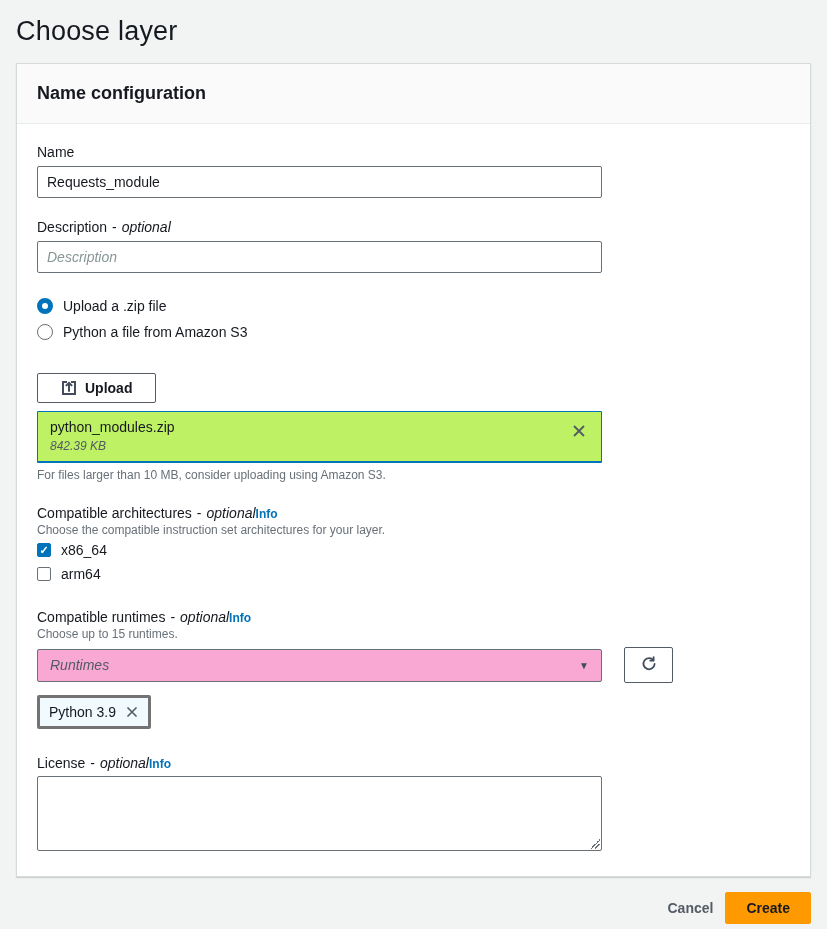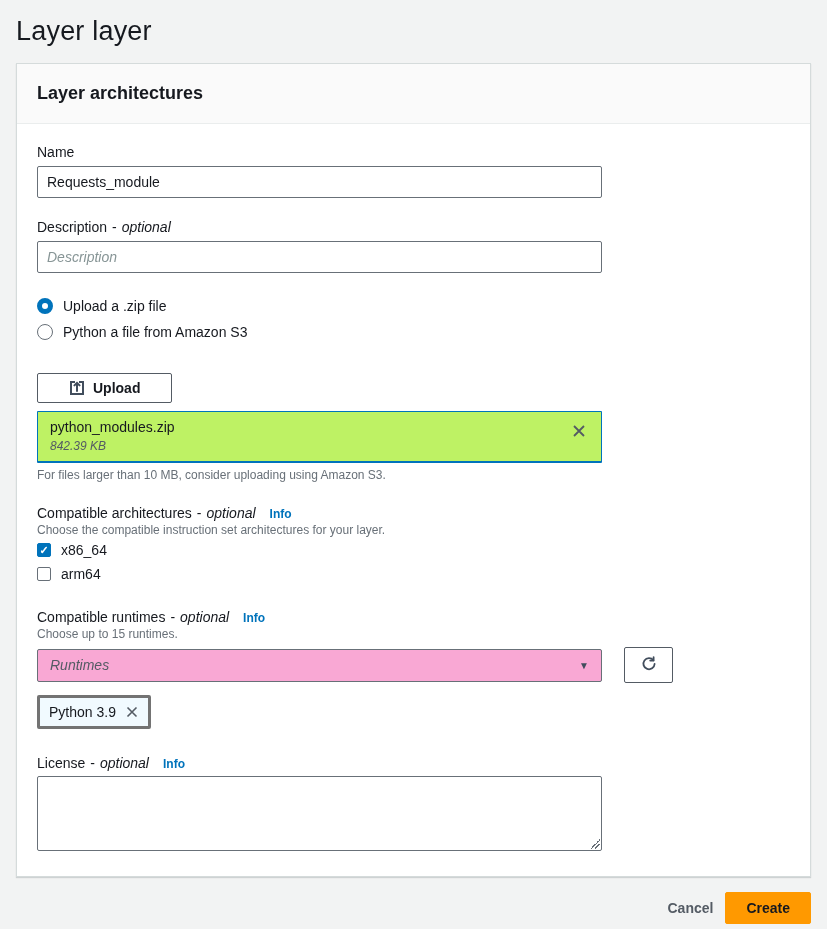--- a/index.html
+++ b/index.html
@@ -23,21 +23,21 @@
     background: #fafafa;
     border-bottom: 1px solid #eaeded;
     padding: 19px 20px;
   }
   .panel-header h2 { font-size: 18px; font-weight: 700; }
   .panel-body { padding: 20px 20px 25px 20px; }
 
   .field-label { font-size: 14px; color: #16191f; display: flex; align-items: baseline; }
   .optional { font-style: italic; margin-left: 5px; }
   .dash { margin-left: 5px; }
-  .info-link { color: #0073bb; font-weight: 700; font-size: 12px; margin-left: 14px; cursor: pointer; }
+  .info-link { color: #0073bb; font-weight: 700; font-size: 12px; cursor: pointer; }
 
   .text-input {
     width: 565px; height: 32px; margin-top: 6px;
     border: 1px solid #687078; border-radius: 2px;
     padding: 8px 9px; font-size: 14px; color: #16191f;
     font-family: "Liberation Sans", sans-serif;
     background: #fff; display: block;
   }
   .text-input::placeholder { color: #879596; font-style: italic; opacity: 1; }
 
@@ -52,21 +52,21 @@
     border: 1px solid #687078; background: #fff; margin-right: 10px; flex: 0 0 auto;
   }
   .radio-circle.selected { border: 5px solid #0073bb; }
   .radio-label { font-size: 14px; font-weight: 400; }
 
   
   .upload-btn {
     margin-top: 26px;
     display: inline-flex; align-items: center; gap: 8px;
     background: #fff; border: 1px solid #545b64; border-radius: 2px;
-    padding: 6px 31px; font-size: 14px; font-weight: 700; color: #16191f; cursor: pointer;
+    padding: 6px 23px; font-size: 14px; font-weight: 700; color: #16191f; cursor: pointer;
   }
   .upload-btn svg { display: block; }
 
   
   .file-chip {
     margin-top: 8px; width: 565px;
     background: #bef264; border: 1px solid #0073bb; border-bottom-width: 2px; border-radius: 1px;
     padding: 7px 12px 8px 12px;
     display: flex; align-items: flex-start; justify-content: space-between;
   }
@@ -138,25 +138,25 @@
     padding: 7px 20px; border-radius: 2px; cursor: pointer;
   }
 
   .icon-stroke { stroke: #414d5c; stroke-width: 2; fill: none; stroke-linecap: round; }
   .icon-stroke-sq { stroke: #414d5c; stroke-width: 2; fill: none; stroke-linecap: square; }
 </style>
 </head>
 <body>
 
 <div class="page">
-  <div class="page-title">Layer layer</div>
+  <div class="page-title">Choose layer</div>
 
   <div class="panel">
     <div class="panel-header">
-      <h2>Layer architectures</h2>
+      <h2>Name configuration</h2>
     </div>
     <div class="panel-body">
 
       
       <div>
         <div class="field-label">
           <span>Name</span>
         </div>
         <input class="text-input" type="text" value="Requests_module" style="">
       </div>

